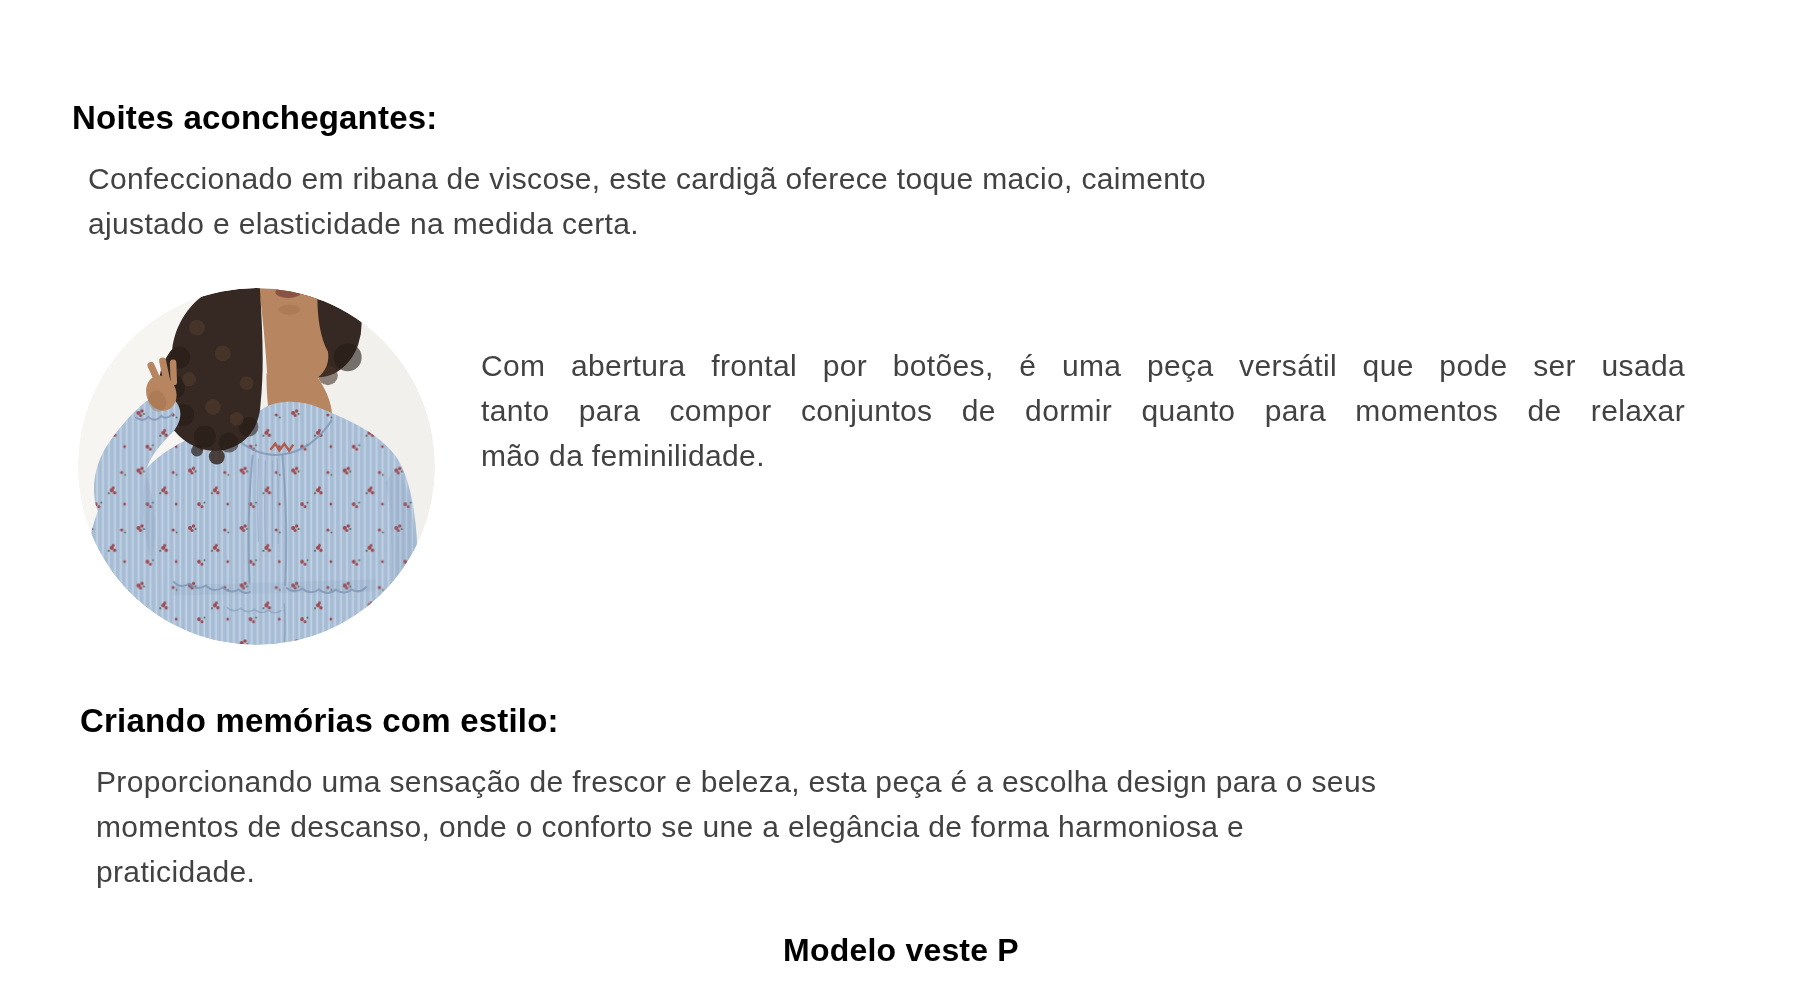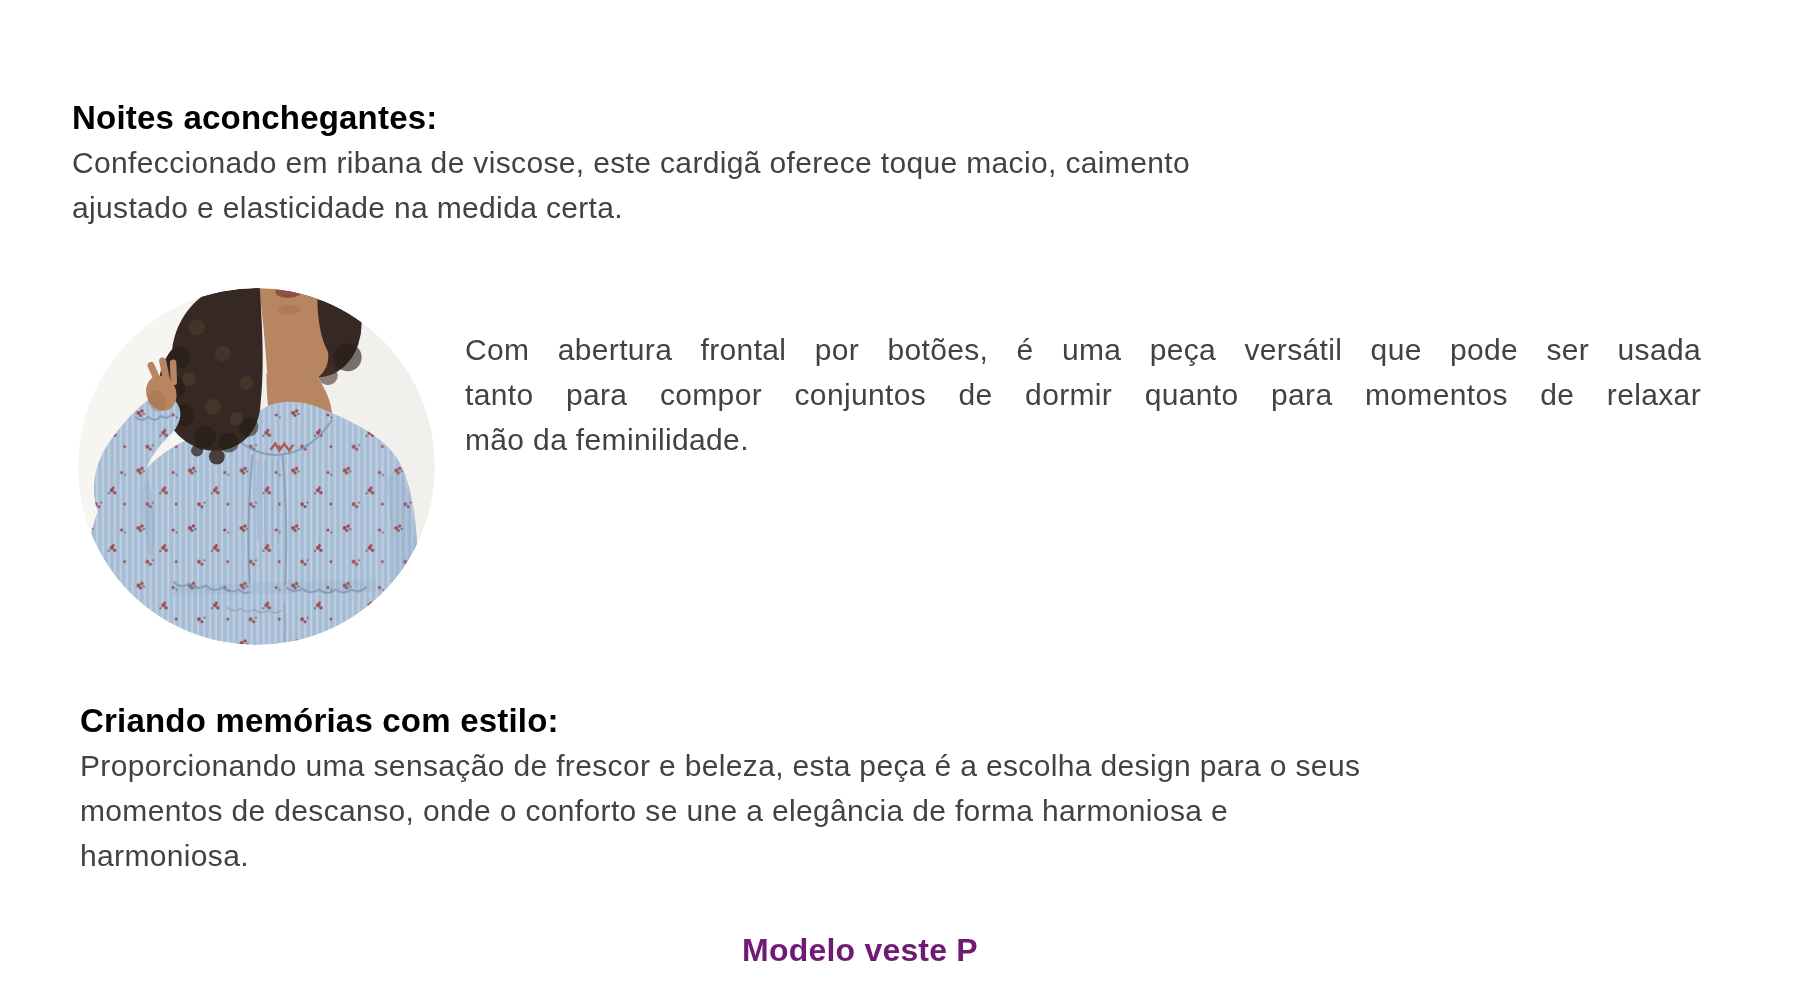--- a/index.html
+++ b/index.html
@@ -7,38 +7,39 @@
     width:1800px;height:1000px;position:relative;overflow:hidden;
     background:#ffffff;
     font-family:"Liberation Sans","DejaVu Sans",sans-serif;
   }
   .section{position:absolute;}
   .heading{
     margin:0;font-size:33px;line-height:45px;font-weight:700;
     color:#000000;letter-spacing:0.2px;
   }
   .body-text{
-    margin:0;font-size:30px;line-height:45px;font-weight:400;
+    margin:16px;font-size:30px;line-height:45px;font-weight:400;
     color:#424242;letter-spacing:0.35px;
   }
   .body-text .tline{display:block;}
   .justify-lines .tline{text-align:justify;text-align-last:justify;}
   .justify-lines .tline:last-child{text-align-last:left;}
   #sec-noites{left:72px;top:95px;width:1430px;}
   #sec-praticidade{left:465px;top:327px;width:1236px;}
   #sec-memorias{left:80px;top:698px;width:1560px;}
   #photo-wrap{
     position:absolute;left:78px;top:288px;width:357px;height:357px;
     border-radius:50%;overflow:hidden;
   }
   #photo-wrap svg{display:block;width:100%;height:100%;}
   #footer-note{
     position:absolute;left:0;top:928px;width:1720px;text-align:center;
-    margin:0;font-size:32px;line-height:45px;font-weight:700;color:#701a75;
+    margin:0;font-size:32px;line-height:45px;font-weight:700;color:#000000;
     letter-spacing:0.2px;
+    padding-left:41px;
   }
 </style>
 </head>
 <body>
 
 <section class="section" id="sec-noites">
   <h2 class="heading">Noites aconchegantes:</h2>
   <p class="body-text">
       <span class="tline">Confeccionado em ribana de viscose, este cardigã oferece toque macio, caimento</span>
       <span class="tline">ajustado e elasticidade na medida certa.</span>
@@ -161,17 +162,17 @@
       <span class="tline">tanto para compor conjuntos de dormir quanto para momentos de relaxar</span>
       <span class="tline">mão da feminilidade.</span>
     </p>
 </section>
 
 <section class="section" id="sec-memorias">
   <h2 class="heading">Criando memórias com estilo:</h2>
   <p class="body-text">
       <span class="tline">Proporcionando uma sensação de frescor e beleza, esta peça é a escolha design para o seus</span>
       <span class="tline">momentos de descanso, onde o conforto se une a elegância de forma harmoniosa e</span>
-      <span class="tline">harmoniosa.</span>
+      <span class="tline">praticidade.</span>
     </p>
 </section>
 
 <p id="footer-note">Modelo veste P</p>
 
 </body></html>

